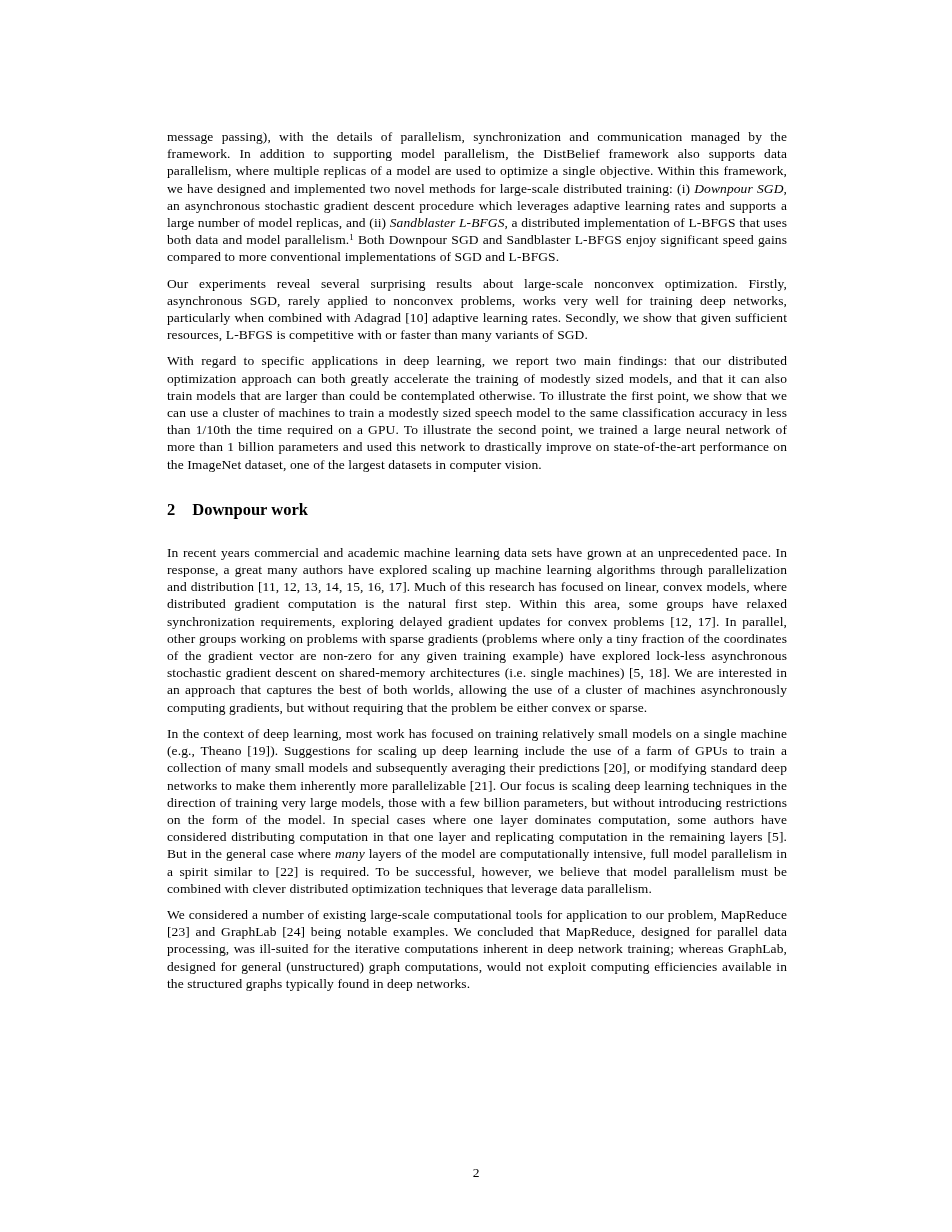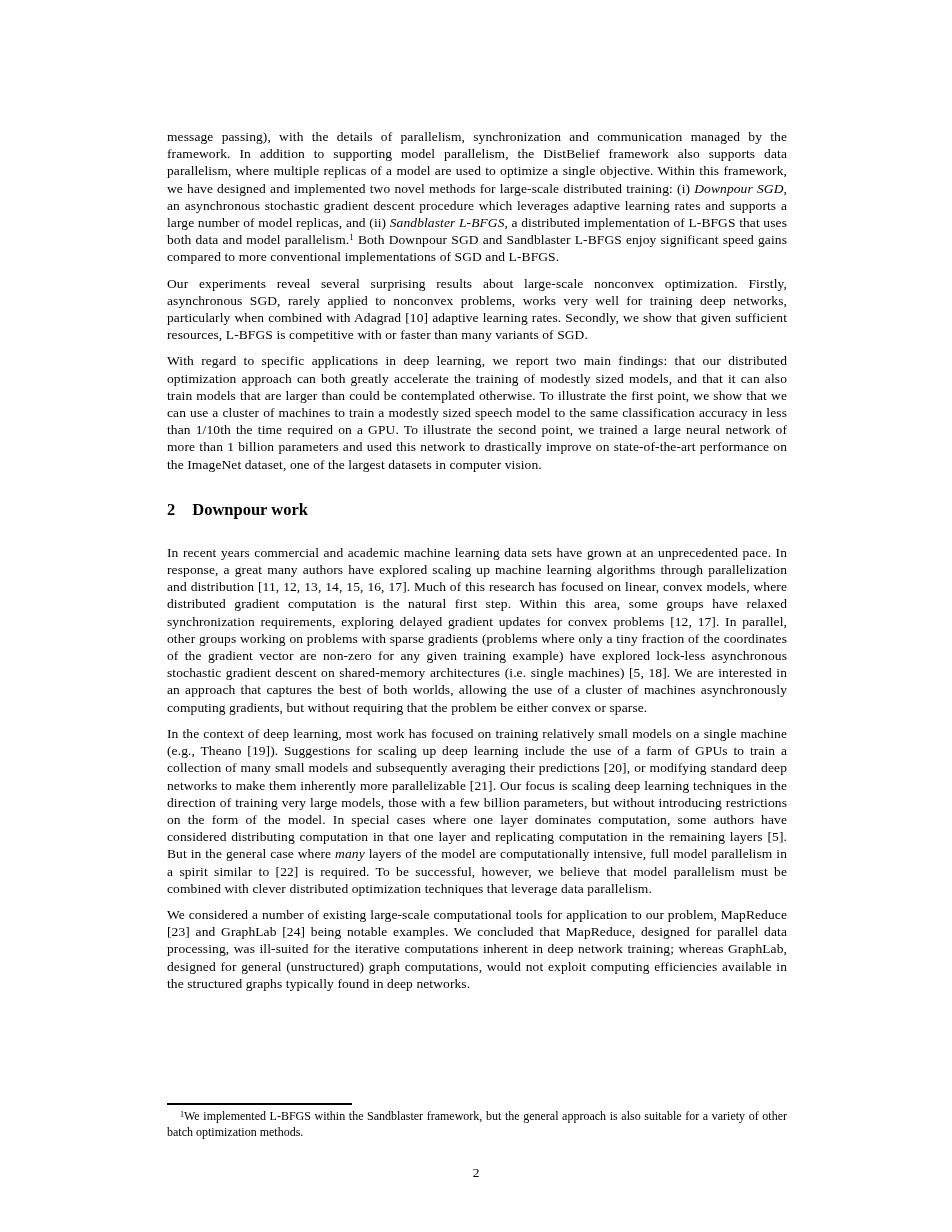--- a/index.html
+++ b/index.html
@@ -103,20 +103,16 @@
     </h2>
 
     <p class="body-par"><span>In recent years commercial and academic machine learning data sets have grown at an unprecedented pace. In response, a great many authors have explored scaling up machine learning algorithms through parallelization and distribution [11, 12, 13, 14, 15, 16, 17]. Much of this research has focused on linear, convex models, where distributed gradient computation is the natural first step. Within this area, some groups have relaxed synchronization requirements, exploring delayed gradient updates for convex problems [12, 17]. In parallel, other groups working on problems with sparse gradients (problems where only a tiny fraction of the coordinates of the gradient vector are non-zero for any given training example) have explored lock-less asynchronous stochastic gradient descent on shared-memory architectures (i.e. single machines) [5, 18]. We are interested in an approach that captures the best of both worlds, allowing the use of a cluster of machines asynchronously computing gradients, but without requiring that the problem be either convex or sparse.</span></p>
 
     <p class="body-par"><span>In the context of deep learning, most work has focused on training relatively small models on a single machine (e.g., Theano [19]). Suggestions for scaling up deep learning include the use of a farm of GPUs to train a collection of many small models and subsequently averaging their predictions [20], or modifying standard deep networks to make them inherently more parallelizable [21]. Our focus is scaling deep learning techniques in the direction of training very large models, those with a few billion parameters, but without introducing restrictions on the form of the model. In special cases where one layer dominates computation, some authors have considered distributing computation in that one layer and replicating computation in the remaining layers [5]. But in the general case where </span><i>many</i><span> layers of the model are computationally intensive, full model parallelism in a spirit similar to [22] is required. To be successful, however, we believe that model parallelism must be combined with clever distributed optimization techniques that leverage data parallelism.</span></p>
 
     <p class="body-par"><span>We considered a number of existing large-scale computational tools for application to our problem, MapReduce [23] and GraphLab [24] being notable examples. We concluded that MapReduce, designed for parallel data processing, was ill-suited for the iterative computations inherent in deep network training; whereas GraphLab, designed for general (unstructured) graph computations, would not exploit computing efficiencies available in the structured graphs typically found in deep networks.</span></p>
 
   </div>
 
-  <div class="footnote-block">
-    <div class="footnote-rule"></div>
-    <p class="footnote-text"><sup>1</sup><span>We implemented L-BFGS within the Sandblaster framework, but the general approach is also suitable for a variety of other batch optimization methods.</span></p>
-  </div>
 
   <div class="page-number">2</div>
 
 </div>
 
 </body></html>

